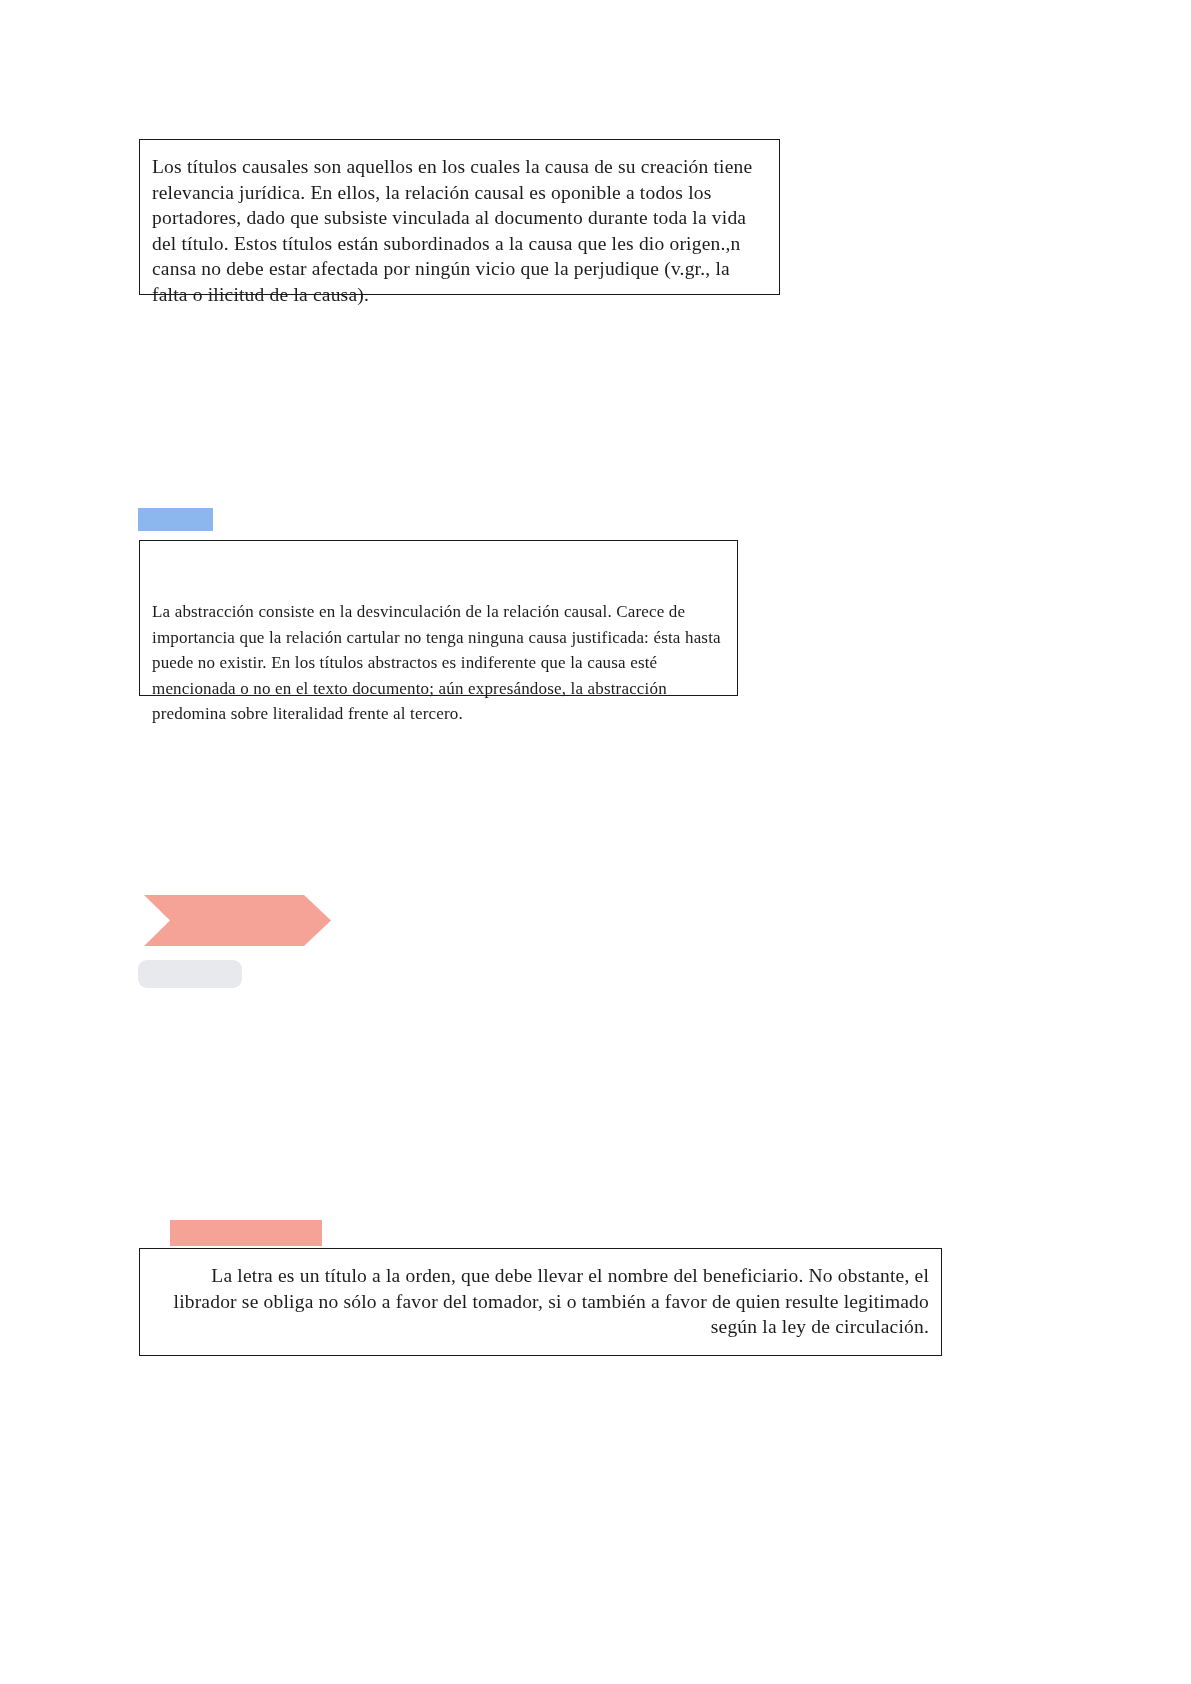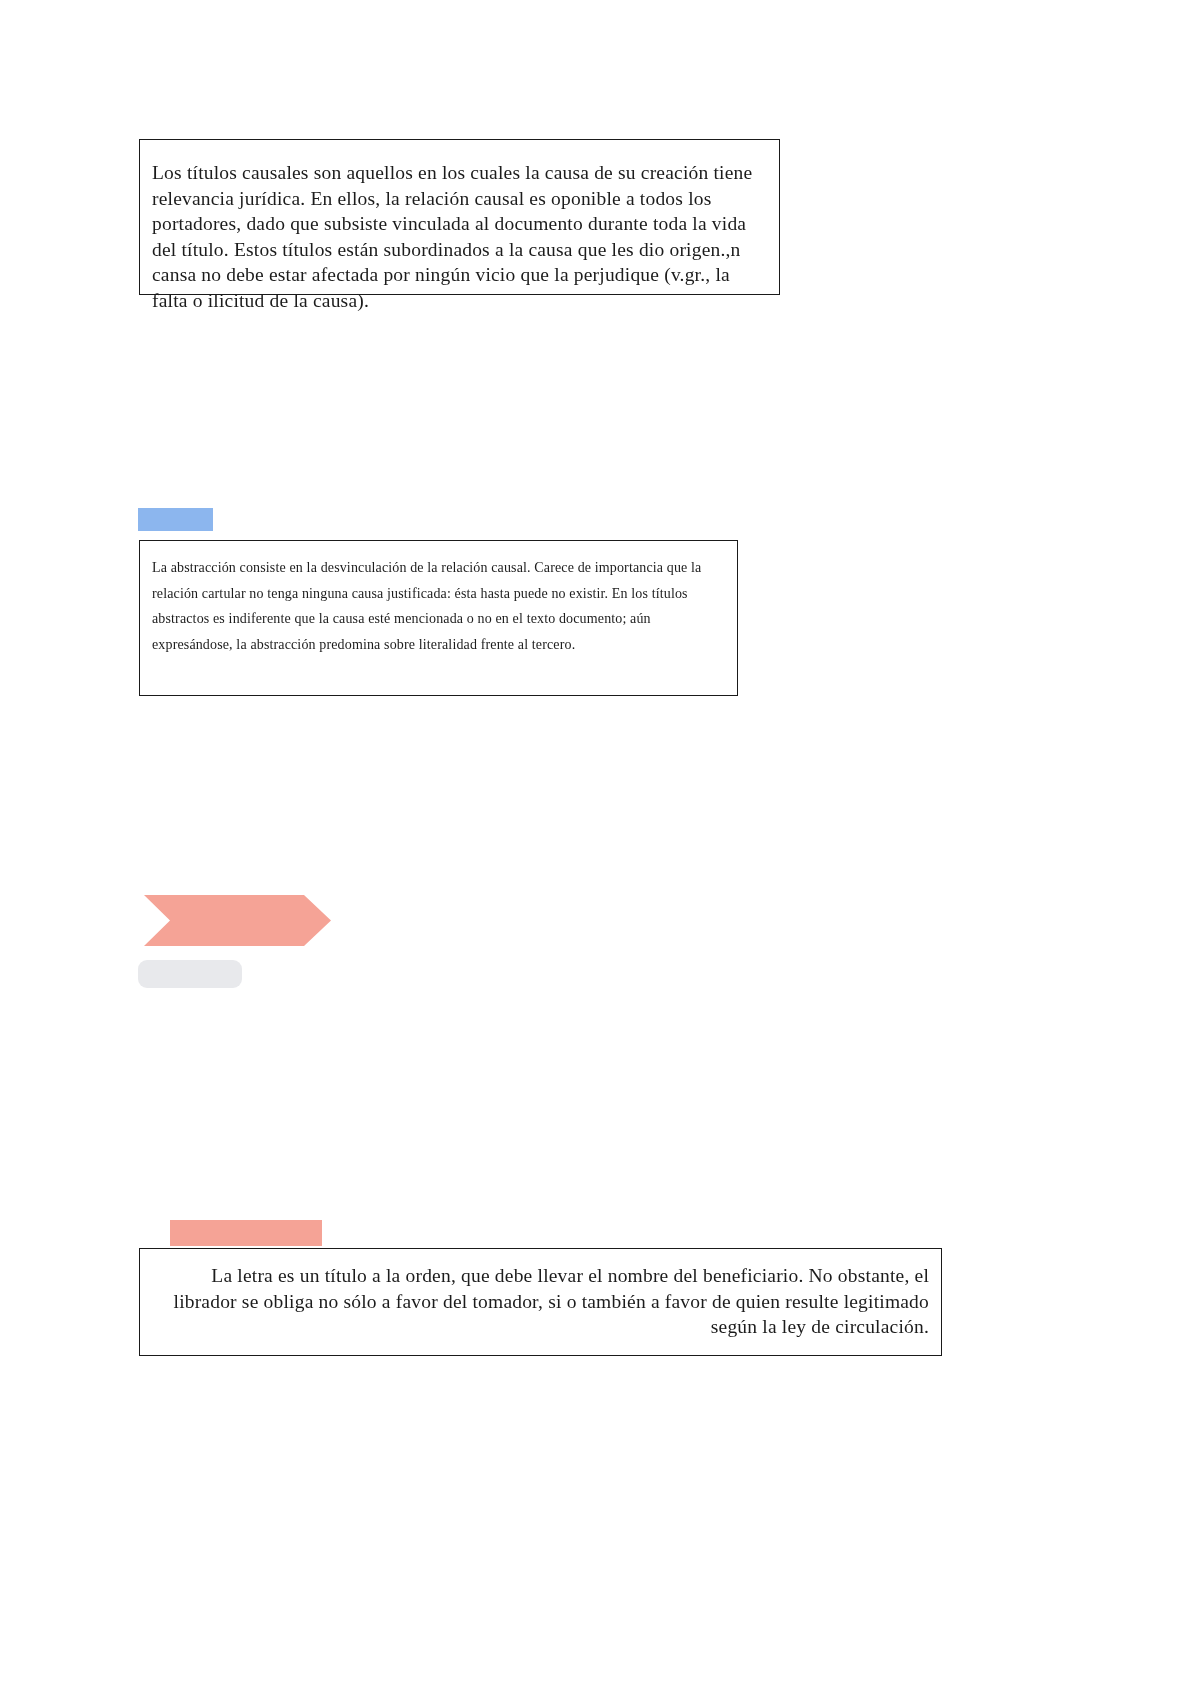--- a/index.html
+++ b/index.html
@@ -33,39 +33,40 @@
   .textbox p {
     margin: 0;
     white-space: pre-line;
   }
 
   #box-causales {
     left: 139px;
     top: 139px;
     width: 641px;
     height: 156px;
-    padding: 20px 14px 10px 12px;
+    padding: 14px 14px 10px 12px;
   }
   #box-causales p {
     font-size: 19.5px;
     line-height: 25.6px;
     letter-spacing: 0.01em;
   }
 
   #box-abstraccion {
     left: 139px;
     top: 540px;
     width: 599px;
     height: 156px;
     padding: 14px 12px 10px 12px;
   }
   #box-abstraccion p {
-    font-size: 14px;
+    font-size: 17px;
     line-height: 25.6px;
     letter-spacing: 0.01em;
+    margin-top: 44px;
   }
 
   #box-letra {
     left: 139px;
     top: 1248px;
     width: 803px;
     height: 108px;
     padding: 14px 12px 10px 12px;
     text-align: right;
   }

